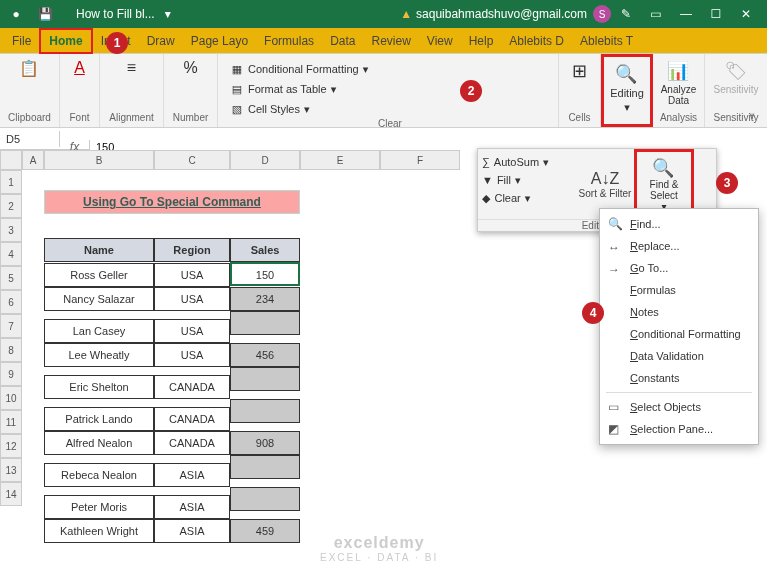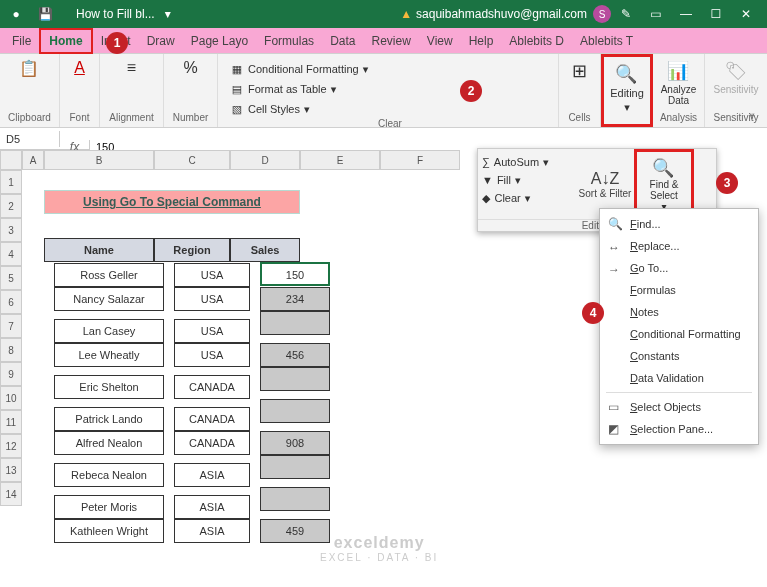--- a/index.html
+++ b/index.html
@@ -4,21 +4,21 @@
 <style>
   * { box-sizing: border-box; font-family: 'Segoe UI', Tahoma, sans-serif; }
   body { margin:0; background:#fff; width:767px; height:587px; overflow:hidden; position:relative; font-size:12px; color:#333; }
   .title-bar { background:#1b7343; height:28px; display:flex; align-items:center; color:#fff; padding:0 6px; }
   .title-bar .tb-left { display:flex; align-items:center; gap:10px; }
   .title-bar .doc-title { font-size:12px; margin-left:10px; }
   .title-bar .spacer { flex:1; }
   .title-bar .user-email { font-size:12px; margin-right:6px; }
   .tb-icon { width:20px; text-align:center; }
   .avatar { width:18px; height:18px; border-radius:50%; background:#b84b9e; color:#fff; font-size:10px; display:flex; align-items:center; justify-content:center; }
-  .menu-bar { height:26px; background:#f9a8d4; border-bottom:1px solid #d0d0d0; display:flex; align-items:center; padding:0 4px; font-size:12px; }
+  .menu-bar { height:26px; background:#eab308; border-bottom:1px solid #d0d0d0; display:flex; align-items:center; padding:0 4px; font-size:12px; }
   .menu-item { padding:4px 8px; cursor:pointer; color:#444; }
   .menu-item.active { border:2px solid #e02020; font-weight:600; color:#1b7343; }
   .ribbon { height:74px; background:#f3f3f3; border-bottom:1px solid #d0d0d0; display:flex; position:relative; }
   .ribbon-group { border-right:1px solid #ddd; padding:2px 8px 2px 8px; display:flex; flex-direction:column; align-items:center; justify-content:space-between; }
   .ribbon-gname { font-size:10px; color:#666; text-align:center; padding-bottom:2px; }
   .rib-btn { display:flex; flex-direction:column; align-items:center; gap:2px; padding:2px 4px; font-size:11px;}
   .rib-btn .ricon { width:20px; height:20px; display:flex; align-items:center; justify-content:center; font-size:16px;}
   .styles-group { flex:1; align-items:flex-start; padding-left:12px;}
   .style-row { display:flex; align-items:center; gap:4px; font-size:11px; color:#333; height:18px;}
   .sicon{width:14px;height:14px;display:inline-flex;align-items:center;justify-content:center;font-size:11px;}
@@ -33,21 +33,21 @@
   .formula-input { border:none; padding:2px 6px; flex:1; font-size:11px; outline:none;}
   .grid { display:flex;}
   .rowhdrs { width:22px; background:#f0f0f0; }
   .rowhdr,.colhdr { border:1px solid #ccc; font-size:10px; text-align:center; color:#555; background:#eee;}
   .rowhdr { height:24px; line-height:24px;}
   .colhdrs { display:flex; height:20px;}
   .cells{position:relative;}
   .banner{position:absolute;left:22px;top:20px;width:256px;height:24px;background:#fca5a5;border:1px solid #b6d9d1;text-align:center;font-weight:700;color:#375e56;line-height:22px;font-size:12px;text-decoration:underline;}
   .tbl{position:absolute;left:22px;top:68px;}
   .th{background:#d5d9e2;border:1px solid #333;height:24px;text-align:center;font-weight:700;font-size:11px;display:inline-block;line-height:22px;}
-  .td{border:1px solid #333;height:24px;font-size:11px;display:inline-block;line-height:22px;text-align:center;margin-left:10px;}
+  .td{border:1px solid #333;height:24px;font-size:11px;display:inline-block;line-height:22px;text-align:center;}
   .td.name{text-align:center;}
   .td.shade{background:#c9c9c9;}
   .sel-cell{border:2px solid #1b7343 !important;}
   .step-circle{position:absolute;width:22px;height:22px;border-radius:50%;background:#c52127;color:#fff;font-weight:700;display:flex;align-items:center;justify-content:center;font-size:12px;z-index:50;}
   .edit-panel{position:absolute;right:50px;top:148px;width:240px;height:84px;background:#f3f3f3;border:1px solid #ccc;box-shadow:0 2px 6px rgba(0,0,0,0.3);display:flex;flex-direction:column;z-index:30;}
   .ep-top{display:flex;flex:1;}
   .ep-left{width:98px;padding:4px;font-size:11px;}
   .ep-row{display:flex;align-items:center;gap:4px;height:18px;}
   .ep-sort{width:58px;display:flex;flex-direction:column;align-items:center;justify-content:center;font-size:10px;color:#444;}
   .ep-find{width:60px;display:flex;flex-direction:column;align-items:center;justify-content:center;font-size:10px;border:3px solid #e02020;}
@@ -250,22 +250,22 @@
 </div>
 <div class="step-circle" style="left:716px;top:172px;">3</div>
 
 <div class="dropdown" id="ddmenu">
     <div class="dd-item"><span class="ddicon">🔍</span><u>F</u>ind...</div>
     <div class="dd-item"><span class="ddicon">↔</span><u>R</u>eplace...</div>
     <div class="dd-item"><span class="ddicon">→</span><u>G</u>o To...</div>
     <div class="dd-item"><span class="ddicon"></span><u>F</u>ormulas</div>
     <div class="dd-item"><span class="ddicon"></span><u>N</u>otes</div>
     <div class="dd-item"><span class="ddicon"></span><u>C</u>onditional Formatting</div>
+    <div class="dd-item"><span class="ddicon"></span><u>D</u>ata Validation</div>
     <div class="dd-item"><span class="ddicon"></span><u>C</u>onstants</div>
-    <div class="dd-item"><span class="ddicon"></span><u>D</u>ata Validation</div>
     <div class="dd-sep"></div>
     <div class="dd-item"><span class="ddicon">▭</span><u>S</u>elect Objects</div>
     <div class="dd-item"><span class="ddicon">◩</span><u>S</u>election Pane...</div>
   </div>
 <div class="step-circle" style="left:582px;top:302px;">4</div>
 
 <div class="watermark">
   <div class="wm-big">exceldemy</div>
   <div>EXCEL · DATA · BI</div>
 </div>

